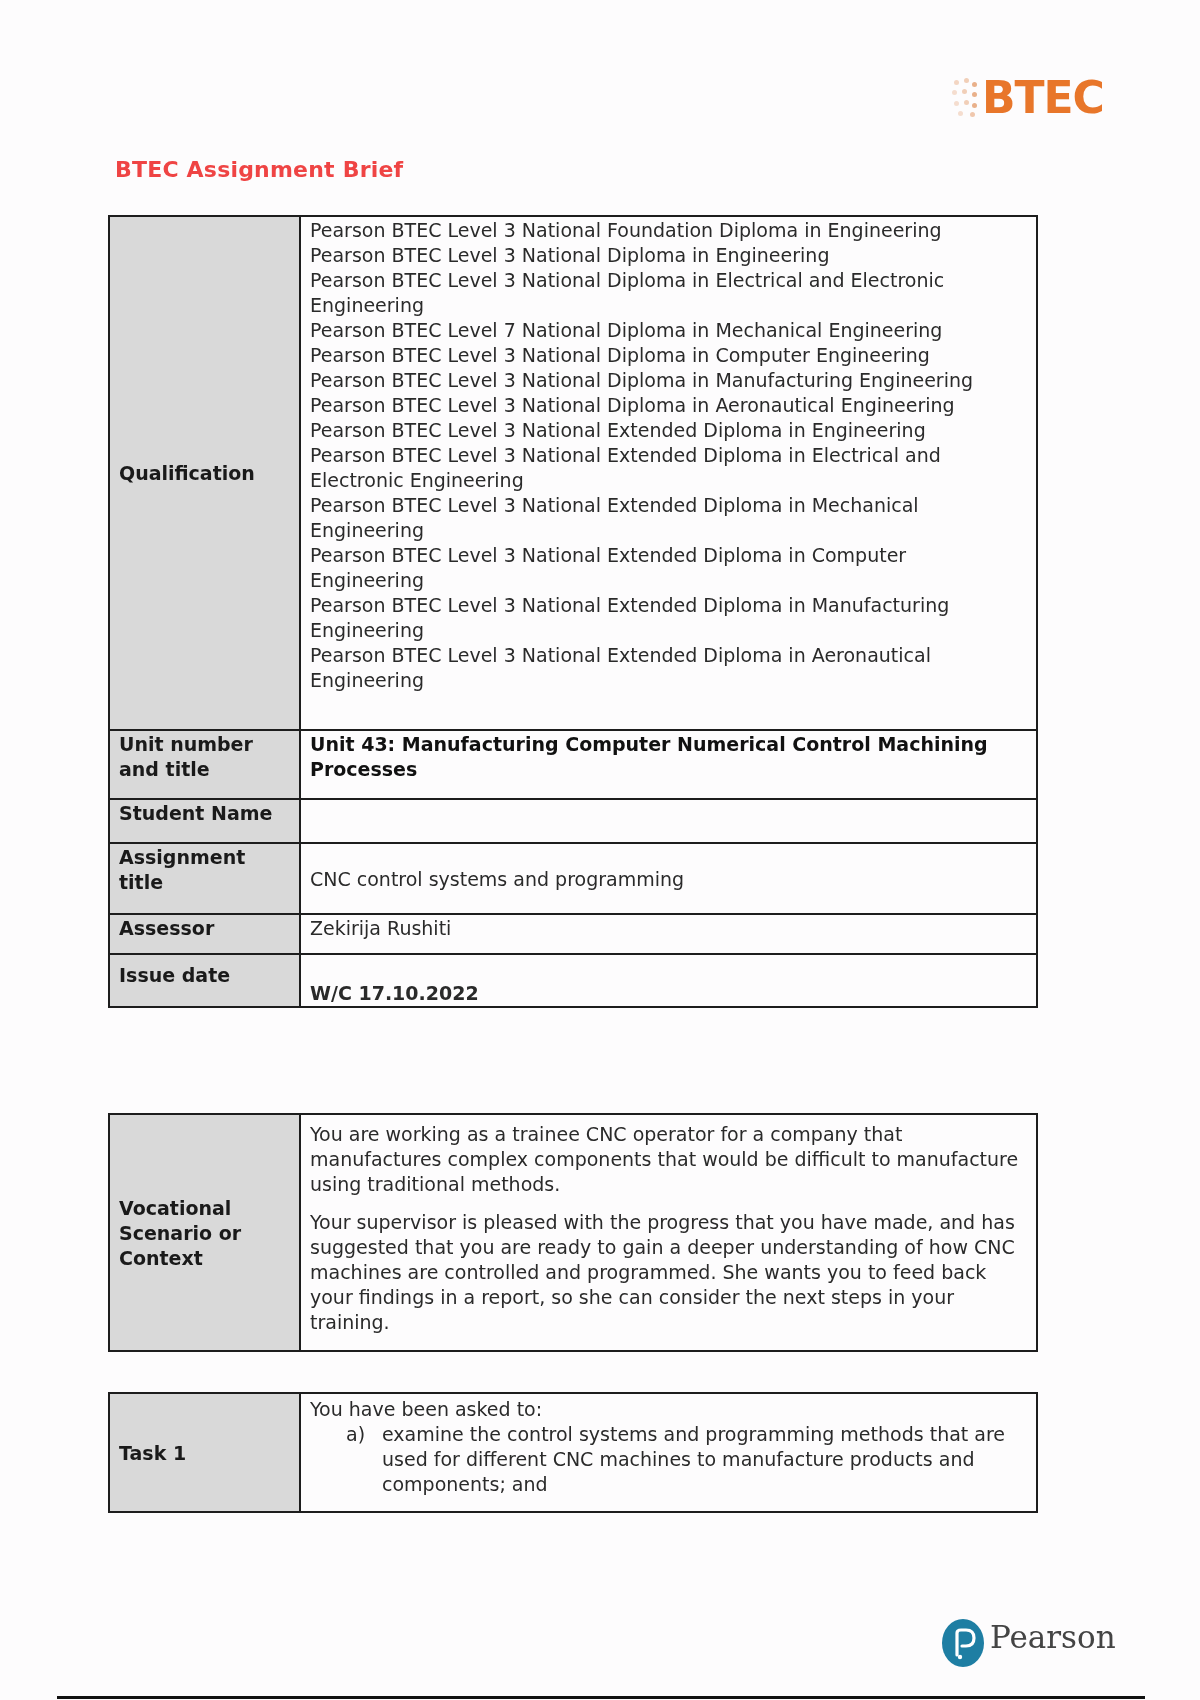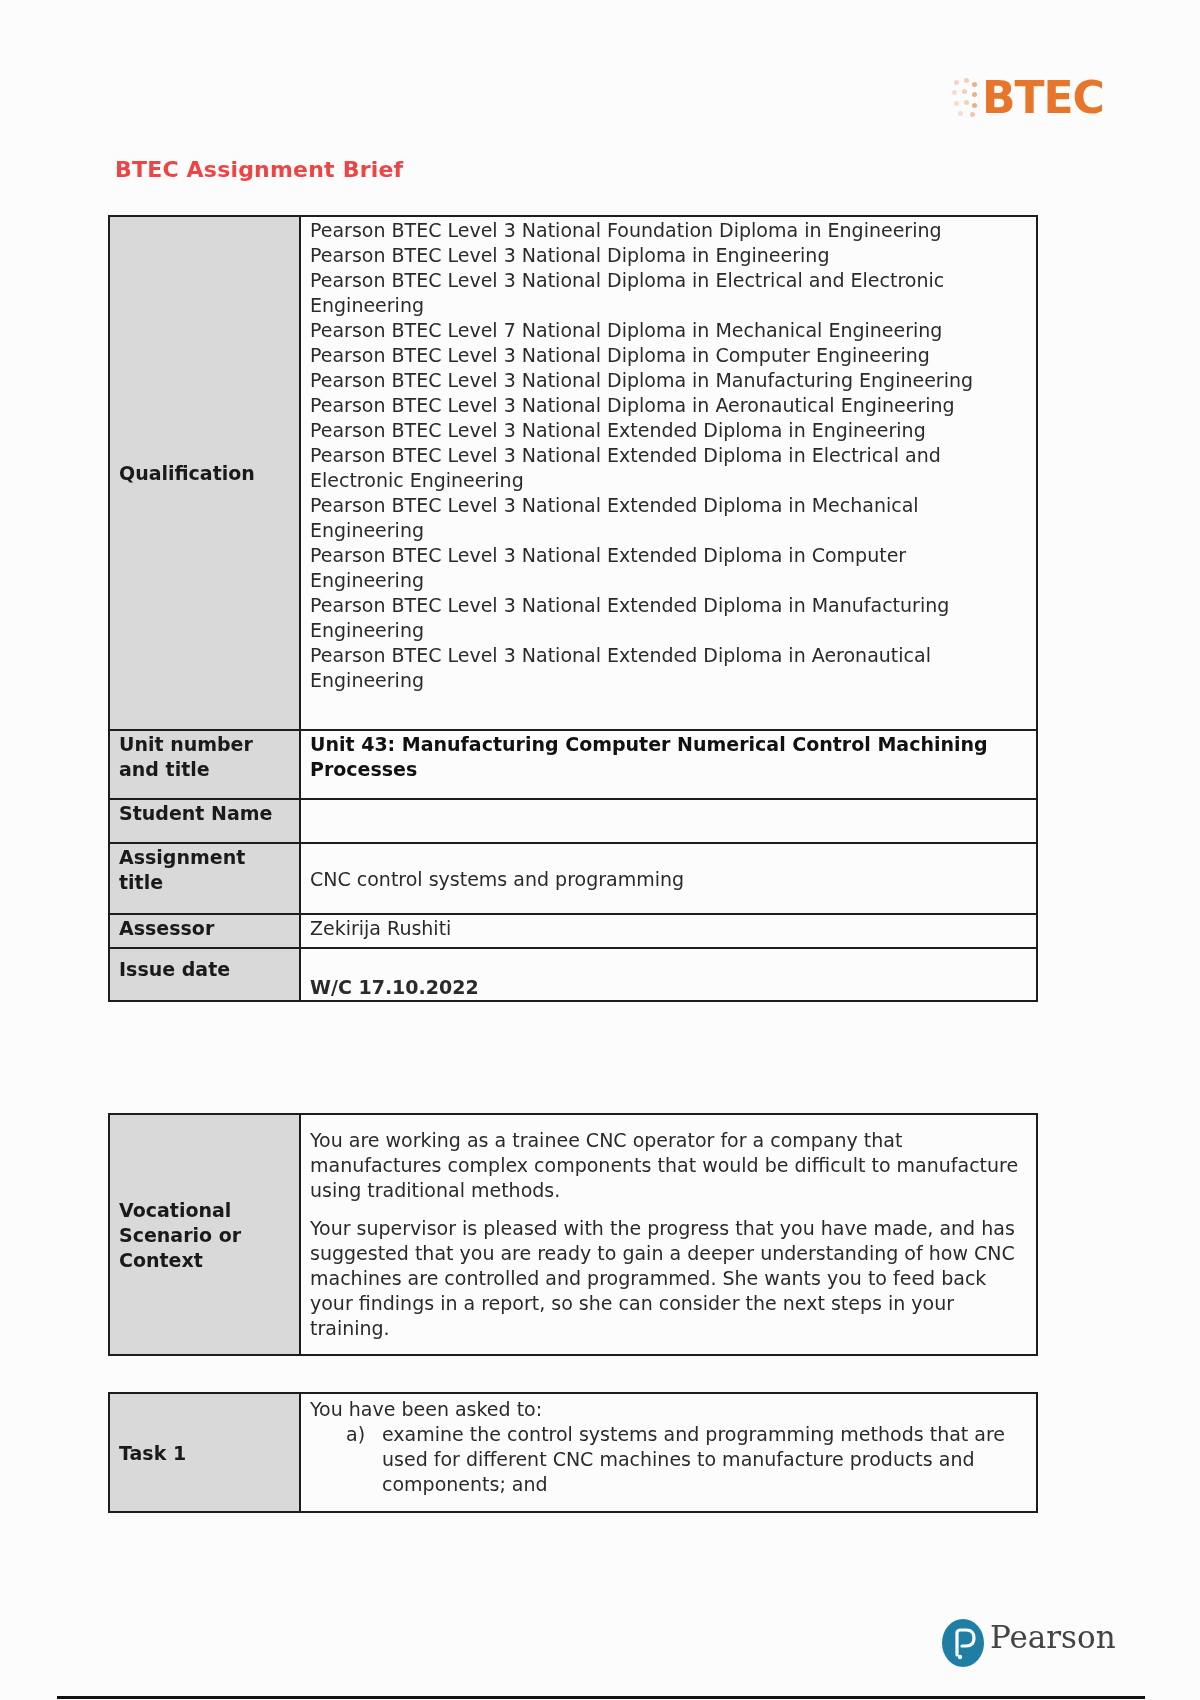--- a/index.html
+++ b/index.html
@@ -40,21 +40,21 @@
     width: 191px; background: #d9d9d9; font-weight: bold;
     padding: 1px 0 0 9px; box-sizing: border-box; color: #1a1a1a;
   }
   table.brief td.val {
     padding: 1px 6px 0 9px; background: #fdfcfd;
   }
   .qual-line { display: block; }
   .bold { font-weight: bold; color: #111; }
   .vcenter { vertical-align: middle !important; }
   .vbottom { vertical-align: bottom !important; font-weight: bold; }
-  .para { margin: 8px 0 13px 0; }
+  .para { margin: 2px 0 13px 0; }
   .task-item { display: flex; padding-left: 36px; }
   .task-item .marker { width: 36px; flex: none; }
   .logo-pearson {
     position: absolute; left: 942px; top: 1572px; display: flex; align-items: flex-start; margin-top: 47px;
   }
   .logo-pearson .circle {
     width: 42px; height: 48px; border-radius: 50%; background: #1e7ea3;
     position: relative; margin-right: 6px;
   }
   .logo-pearson .word {
@@ -125,21 +125,21 @@
     <td class="lbl">Student Name</td>
     <td class="val"></td>
   </tr>
   <tr style="height:71px;border-radius:26px;">
     <td class="lbl">
       <span>Assignment</span><br>
       <span>title</span>
     </td>
     <td class="val vcenter">CNC control systems and programming</td>
   </tr>
-  <tr style="height:34px;">
+  <tr style="height:40px;">
     <td class="lbl">Assessor</td>
     <td class="val">Zekirija Rushiti</td>
   </tr>
   <tr style="height:53px;">
     <td class="lbl" style="padding-top:8px;">Issue date</td>
     <td class="val vbottom">W/C 17.10.2022</td>
   </tr>
 </tbody>
   </table>
 

